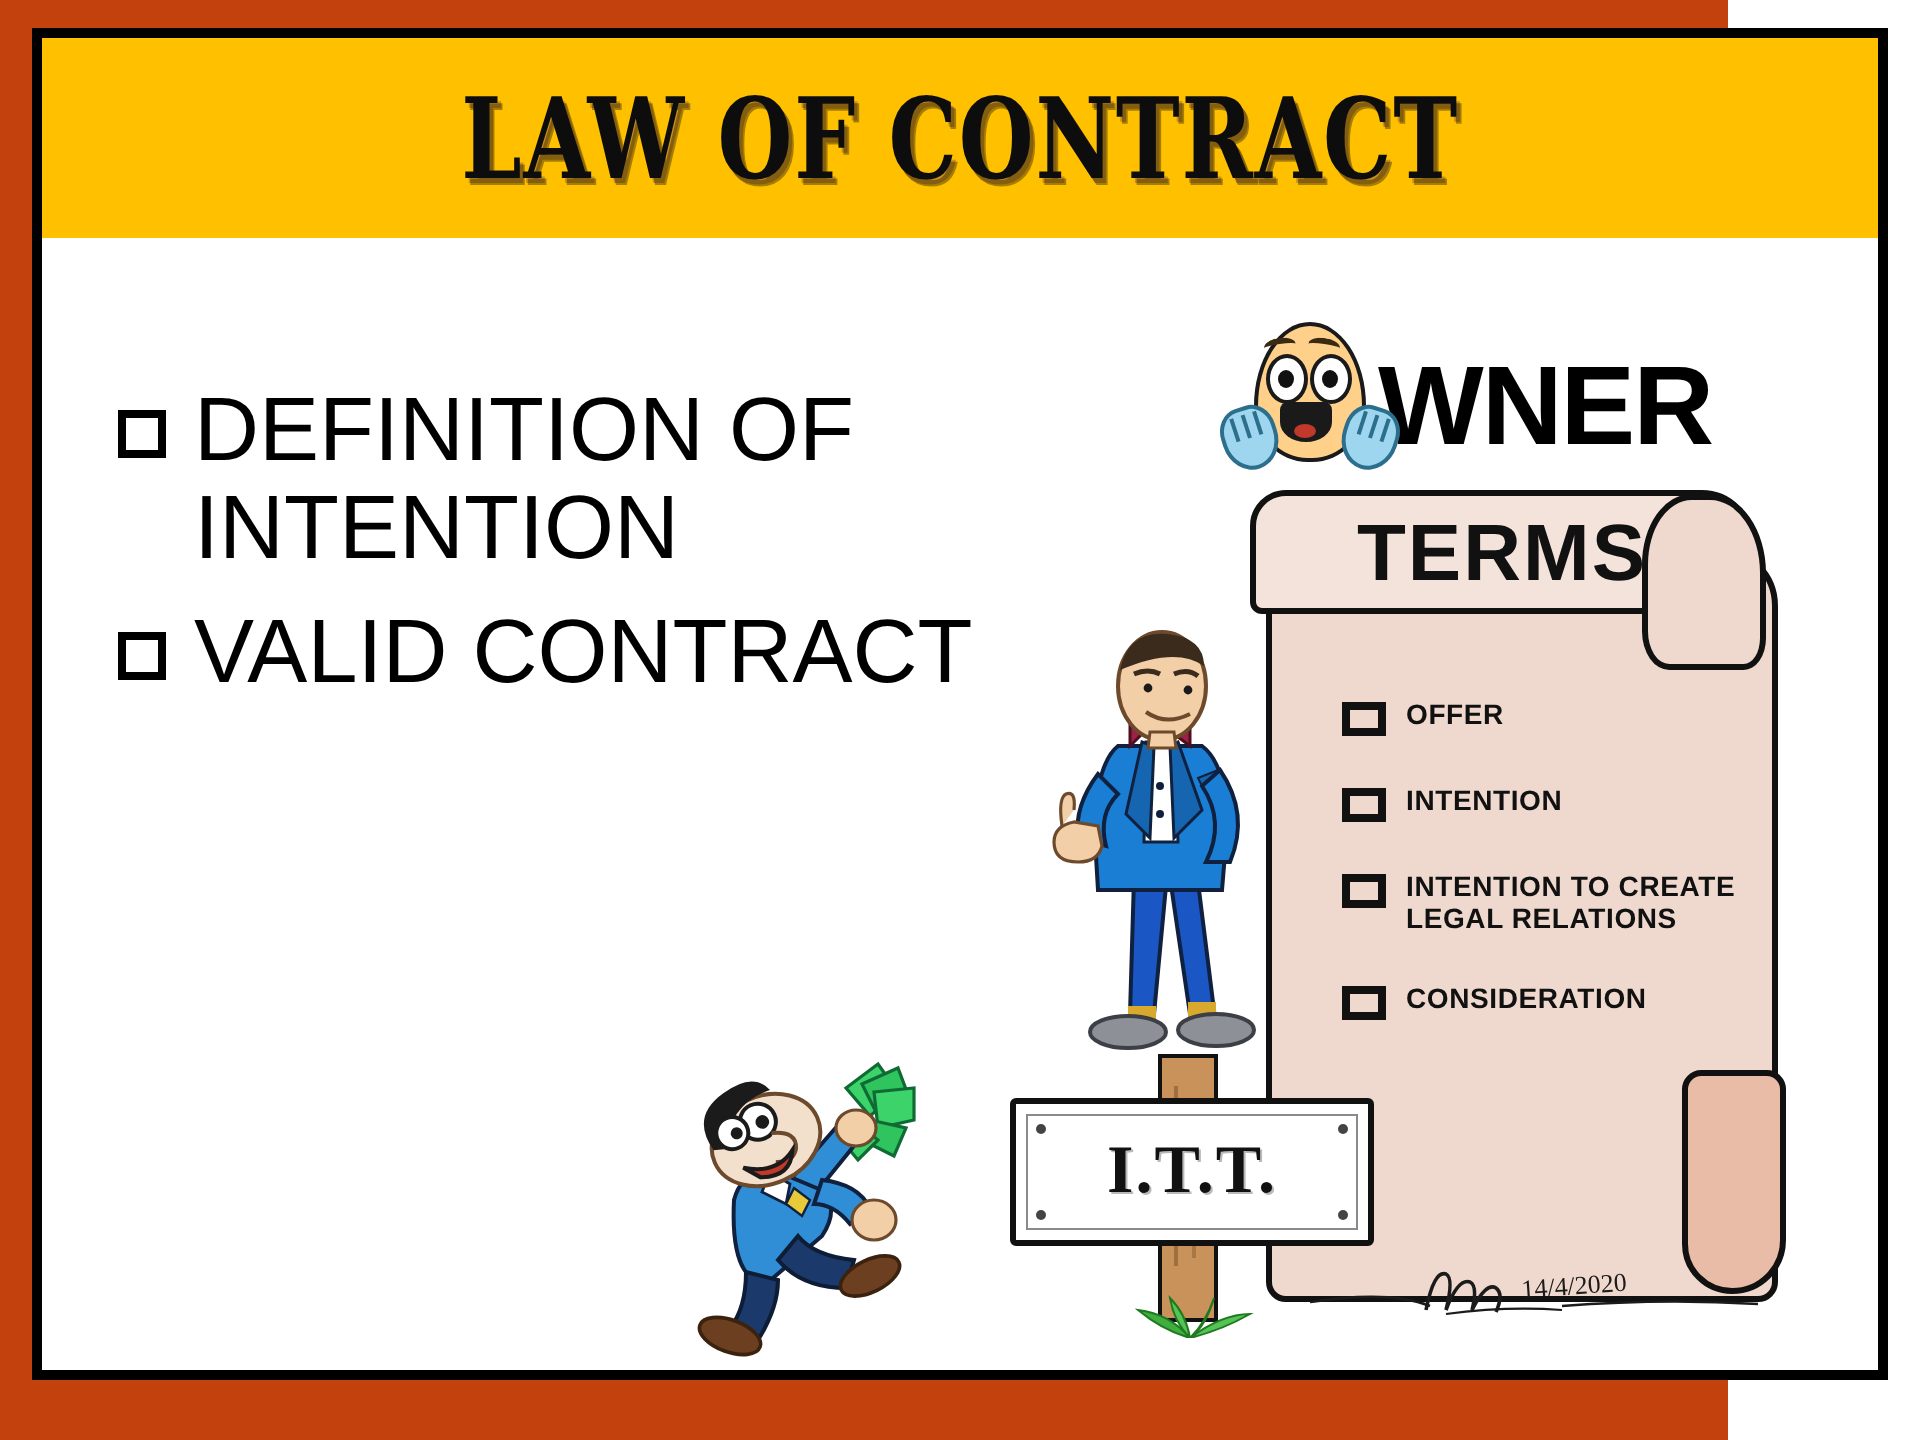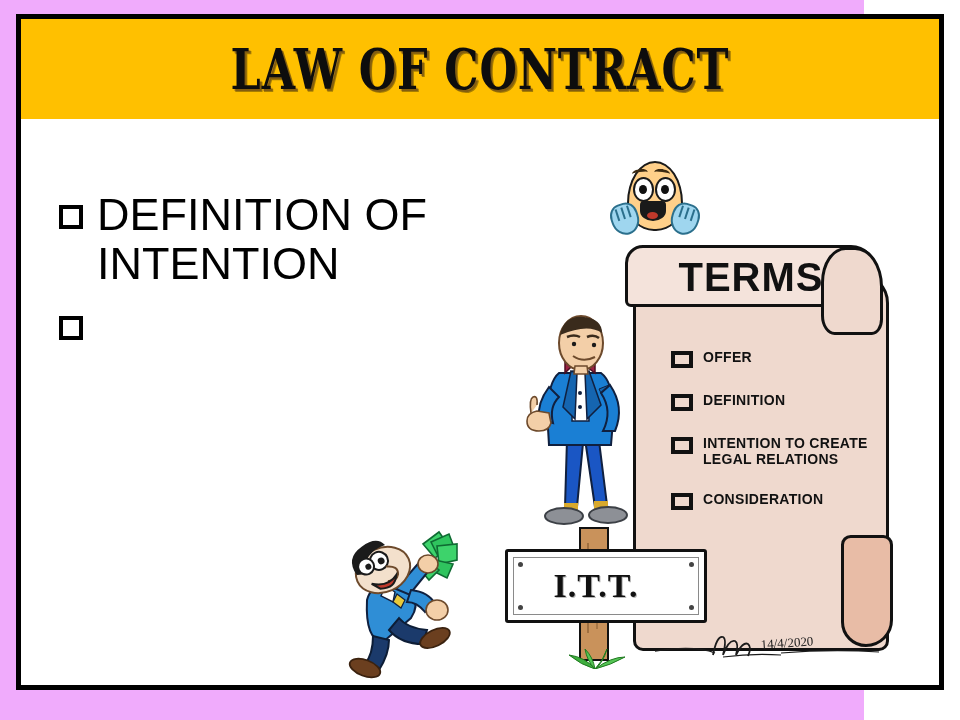--- a/index.html
+++ b/index.html
@@ -5,21 +5,21 @@
   html,body{margin:0;padding:0;}
   body{
     width:960px;height:720px;
     background:#ffffff;
     font-family:"Liberation Sans", sans-serif;
     overflow:hidden;
   }
   #slide{
     position:relative;
     width:864px;height:720px;
-    background:#f0abfc;
+    background:#c2410c;
   }
   
   #frame{
     position:absolute;
     left:16px;top:14px;
     width:928px;height:676px;
     border:5px solid #000000;
     box-sizing:border-box;
     background:#ffffff;
   }
@@ -231,21 +231,20 @@
   }
   #signpost .post .grainB{
     position:absolute;left:15px;top:30px;width:2px;height:70px;background:#8d6134;opacity:.55;
   }
   #signpost .board{
     position:absolute;left:0;top:22px;
     width:176px;height:68px;
     background:#ffffff;
     border:3px solid #111;
     border-radius:3px;
-    padding-left:20px;
   }
   #signpost .board .inner{
     position:absolute;left:5px;top:5px;right:5px;bottom:5px;
     border:1px solid #8a8a8a;
   }
   #signpost .screw{
     position:absolute;width:5px;height:5px;background:#444;border-radius:50%;
   }
   #signpost .screw.tl{left:10px;top:10px;}
   #signpost .screw.tr{right:10px;top:10px;}
@@ -292,20 +291,21 @@
         </span>
         <span class="bullet-text">DEFINITION OF INTENTION</span>
       </div>
 
 
       <div class="bullet-row">
         <span class="bullet-mark">
           <span class="sh"></span>
             <span class="sq"></span>
         </span>
+        <span class="bullet-text">VALID CONTRACT</span>
       </div>
 
     </div>
 
     <div id="owner-line">
       <span class="face">
         <span class="head"></span>
         <span class="brow l"></span>
         <span class="brow r"></span>
         <span class="eye l">
@@ -321,20 +321,21 @@
             <i style="left:5px"></i>
             <i style="left:11px"></i>
             <i style="left:17px"></i>
           </span>
         <span class="hand r">
             <i style="left:5px"></i>
             <i style="left:11px"></i>
             <i style="left:17px"></i>
           </span>
       </span>
+      <span id="owner-word" class="nosel">WNER</span>
     </div>
 
     <div id="businessman">
       <svg viewBox="0 0 130 220" width="130" height="220">
 
         <path d="M52 128 L50 196 L62 196 L68 132 Z" fill="#1a56c4" stroke="#10203f" stroke-width="2"></path>
         <path d="M70 128 L80 196 L92 194 L84 130 Z" fill="#1a56c4" stroke="#10203f" stroke-width="2"></path>
 
         <rect x="49" y="192" width="14" height="8" fill="#d8a92d"></rect>
         <rect x="79" y="190" width="14" height="8" fill="#d8a92d"></rect>
@@ -383,21 +384,21 @@
 
       <div id="terms-title" class="nosel">TERMS</div>
 
       <div id="terms-list">
         <div class="term-row">
           <span class="term-box"></span>
           <span class="term-label">OFFER</span>
         </div>
         <div class="term-row">
           <span class="term-box"></span>
-          <span class="term-label">DEFINITION</span>
+          <span class="term-label">INTENTION</span>
         </div>
         <div class="term-row">
           <span class="term-box"></span>
           <span class="term-label">INTENTION TO CREATE LEGAL RELATIONS</span>
         </div>
         <div class="term-row">
           <span class="term-box"></span>
           <span class="term-label">CONSIDERATION</span>
         </div>
       </div>

